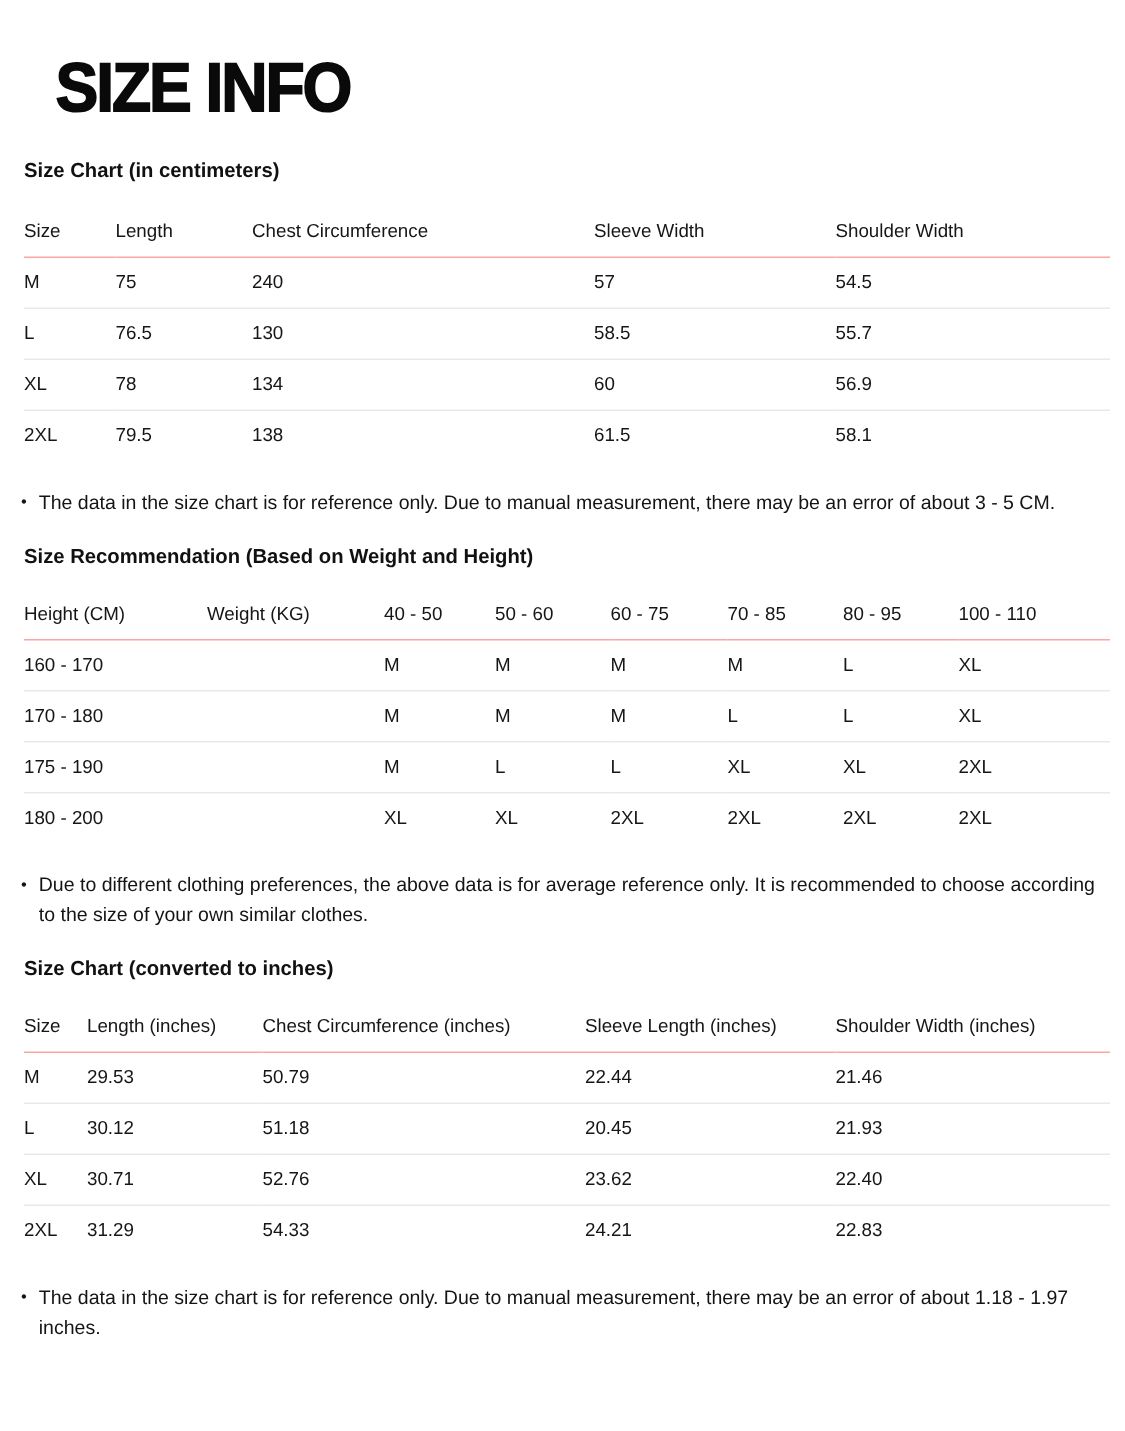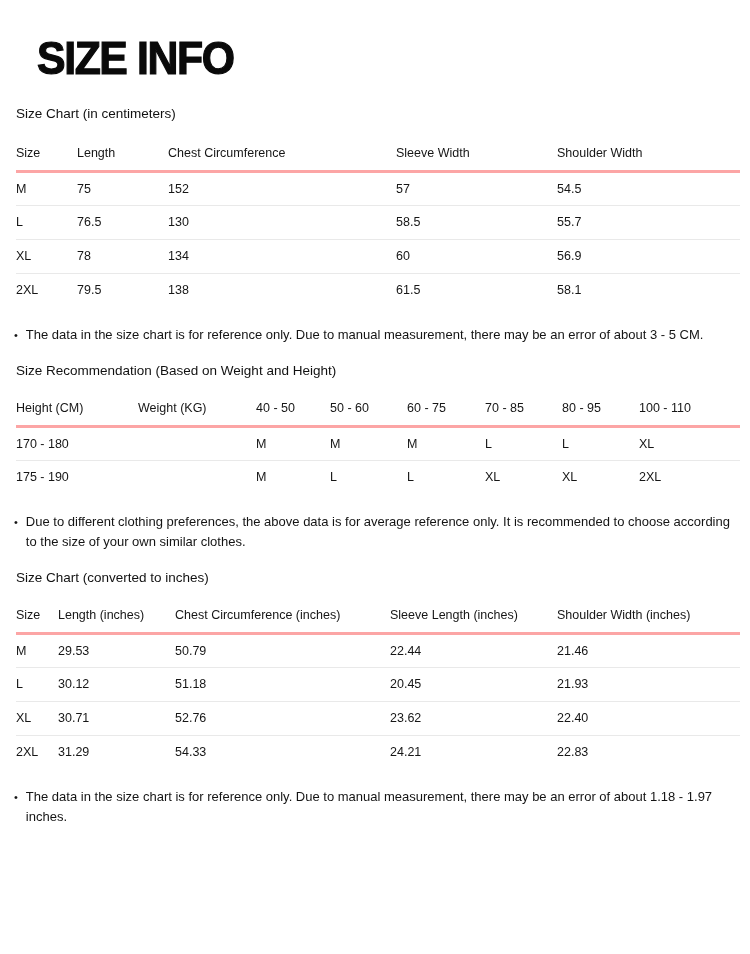--- a/index.html
+++ b/index.html
@@ -20,21 +20,21 @@
     color: #0a0a0a;
     -webkit-text-stroke: 1.2px #0a0a0a;
     transform: scaleX(0.93);
     transform-origin: left center;
     white-space: nowrap;
   }
 
   .section-heading {
     margin: 26px 10px 16px 16px;
     font-size: 13.5px;
-    font-weight: normal;
+    font-weight: bold;
     color: #111111;
   }
   .section-heading.tight { margin-top: 18px; margin-bottom: 14px; }
 
   table.size-table {
     border-collapse: collapse;
     table-layout: fixed;
     width: 724px;
     margin-left: 16px;
   }
@@ -43,21 +43,21 @@
     text-align: left;
     font-weight: normal;
     font-size: 12.5px;
     color: #161616;
     height: 34px;
     vertical-align: middle;
     padding: 0;
     white-space: nowrap;
     overflow: hidden;
   }
-  table.size-table thead tr { border-bottom: 3px solid #fca5a5; }
+  table.size-table thead tr { border-bottom: 1px solid #fca5a5; }
   table.size-table tbody tr { border-bottom: 1px solid #e9e9e9; }
   table.size-table tbody tr:last-child { border-bottom: none; }
 
   .note {
     display: flex;
     align-items: flex-start;
     margin: 18px 10px 0 14px;
     font-size: 13px;
     line-height: 20px;
     color: #141414;
@@ -91,21 +91,21 @@
         <th>Length</th>
         <th>Chest Circumference</th>
         <th>Sleeve Width</th>
         <th>Shoulder Width</th>
       </tr>
     </thead>
   <tbody>
       <tr>
         <td>M</td>
         <td>75</td>
-        <td>152</td>
+        <td>240</td>
         <td>57</td>
         <td>54.5</td>
       </tr>
       <tr>
         <td>L</td>
         <td>76.5</td>
         <td>130</td>
         <td>58.5</td>
         <td>55.7</td>
       </tr>
@@ -151,37 +151,57 @@
         <th>40 - 50</th>
         <th>50 - 60</th>
         <th>60 - 75</th>
         <th>70 - 85</th>
         <th>80 - 95</th>
         <th>100 - 110</th>
       </tr>
     </thead>
   <tbody>
       <tr>
+        <td>160 - 170</td>
+        <td></td>
+        <td>M</td>
+        <td>M</td>
+        <td>M</td>
+        <td>M</td>
+        <td>L</td>
+        <td>XL</td>
+      </tr>
+      <tr>
         <td>170 - 180</td>
         <td></td>
         <td>M</td>
         <td>M</td>
         <td>M</td>
         <td>L</td>
         <td>L</td>
         <td>XL</td>
       </tr>
       <tr>
         <td>175 - 190</td>
         <td></td>
         <td>M</td>
         <td>L</td>
         <td>L</td>
         <td>XL</td>
         <td>XL</td>
+        <td>2XL</td>
+      </tr>
+      <tr>
+        <td>180 - 200</td>
+        <td></td>
+        <td>XL</td>
+        <td>XL</td>
+        <td>2XL</td>
+        <td>2XL</td>
+        <td>2XL</td>
         <td>2XL</td>
       </tr>
     </tbody>
 </table>
 
 <div class="note">
   <span class="bullet">•</span>
   <span class="note-text">Due to different clothing preferences, the above data is for average reference only. It is recommended to choose according to the size of your own similar clothes.</span>
 </div>
 

